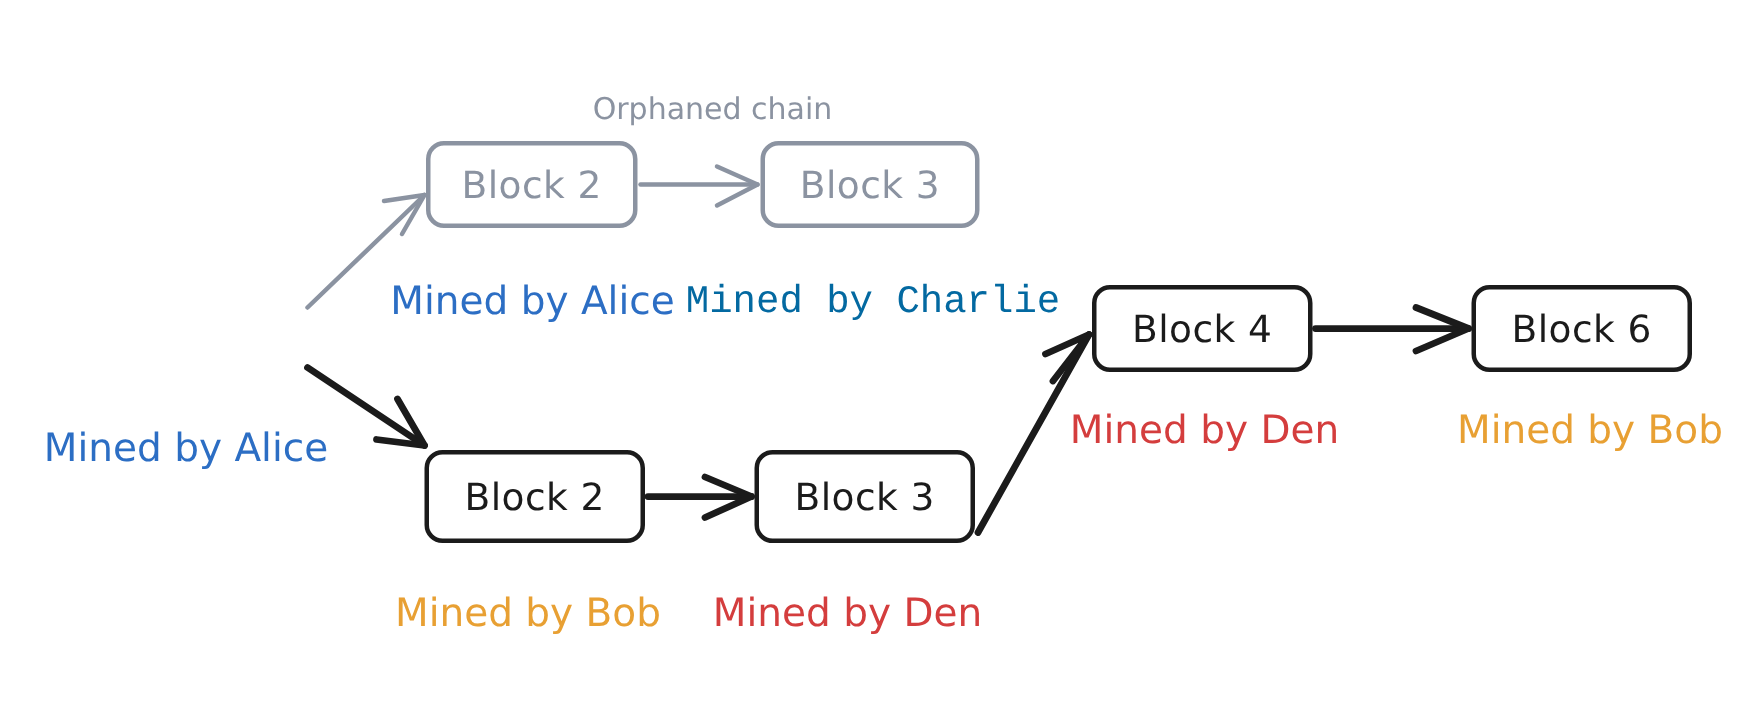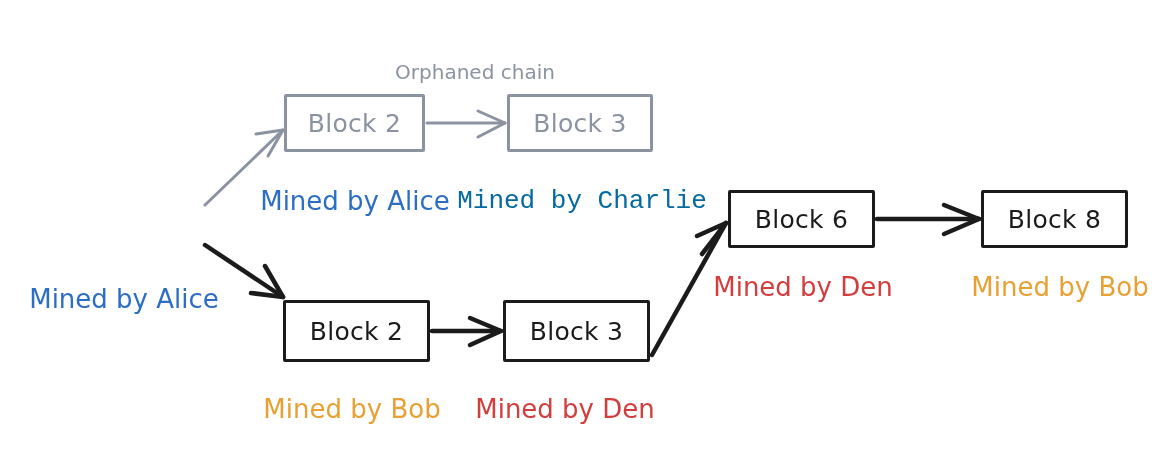--- a/index.html
+++ b/index.html
@@ -26,21 +26,21 @@
     pointer-events: none;
   }
   .block {
     position: absolute;
     box-sizing: border-box;
     display: flex;
     align-items: center;
     justify-content: center;
     background: #ffffff;
     border-style: solid;
-    border-radius: 2px;
+    border-radius: 12px;
   }
   .block.solid {
     border-color: #1b1b1b;
     border-width: 3.5px;
   }
   .block.ghost {
     border-color: #8b93a1;
     border-width: 3px;
   }
   .block-label {
@@ -129,22 +129,22 @@
     <span class="block-label">Block 2</span>
   </div>
   <div class="miner" style="left:352px; top:396px; color:#e8a033;">Mined by Bob</div>
 
   <div class="block solid" style="left:503px; top:300px; width:147px; height:62px;">
     <span class="block-label">Block 3</span>
   </div>
   <div class="miner" style="left:565px; top:396px; color:#d43d3d;">Mined by Den</div>
 
   <div class="block solid" style="left:728px; top:190px; width:147px; height:58px;">
-    <span class="block-label">Block 6</span>
+    <span class="block-label">Block 4</span>
   </div>
   <div class="miner" style="left:803px; top:274px; color:#d43d3d;">Mined by Den</div>
 
   <div class="block solid" style="left:981px; top:190px; width:147px; height:58px;">
-    <span class="block-label">Block 8</span>
+    <span class="block-label">Block 6</span>
   </div>
   <div class="miner" style="left:1060px; top:274px; color:#e8a033;">Mined by Bob</div>
 
 </div>
 
 </body></html>

